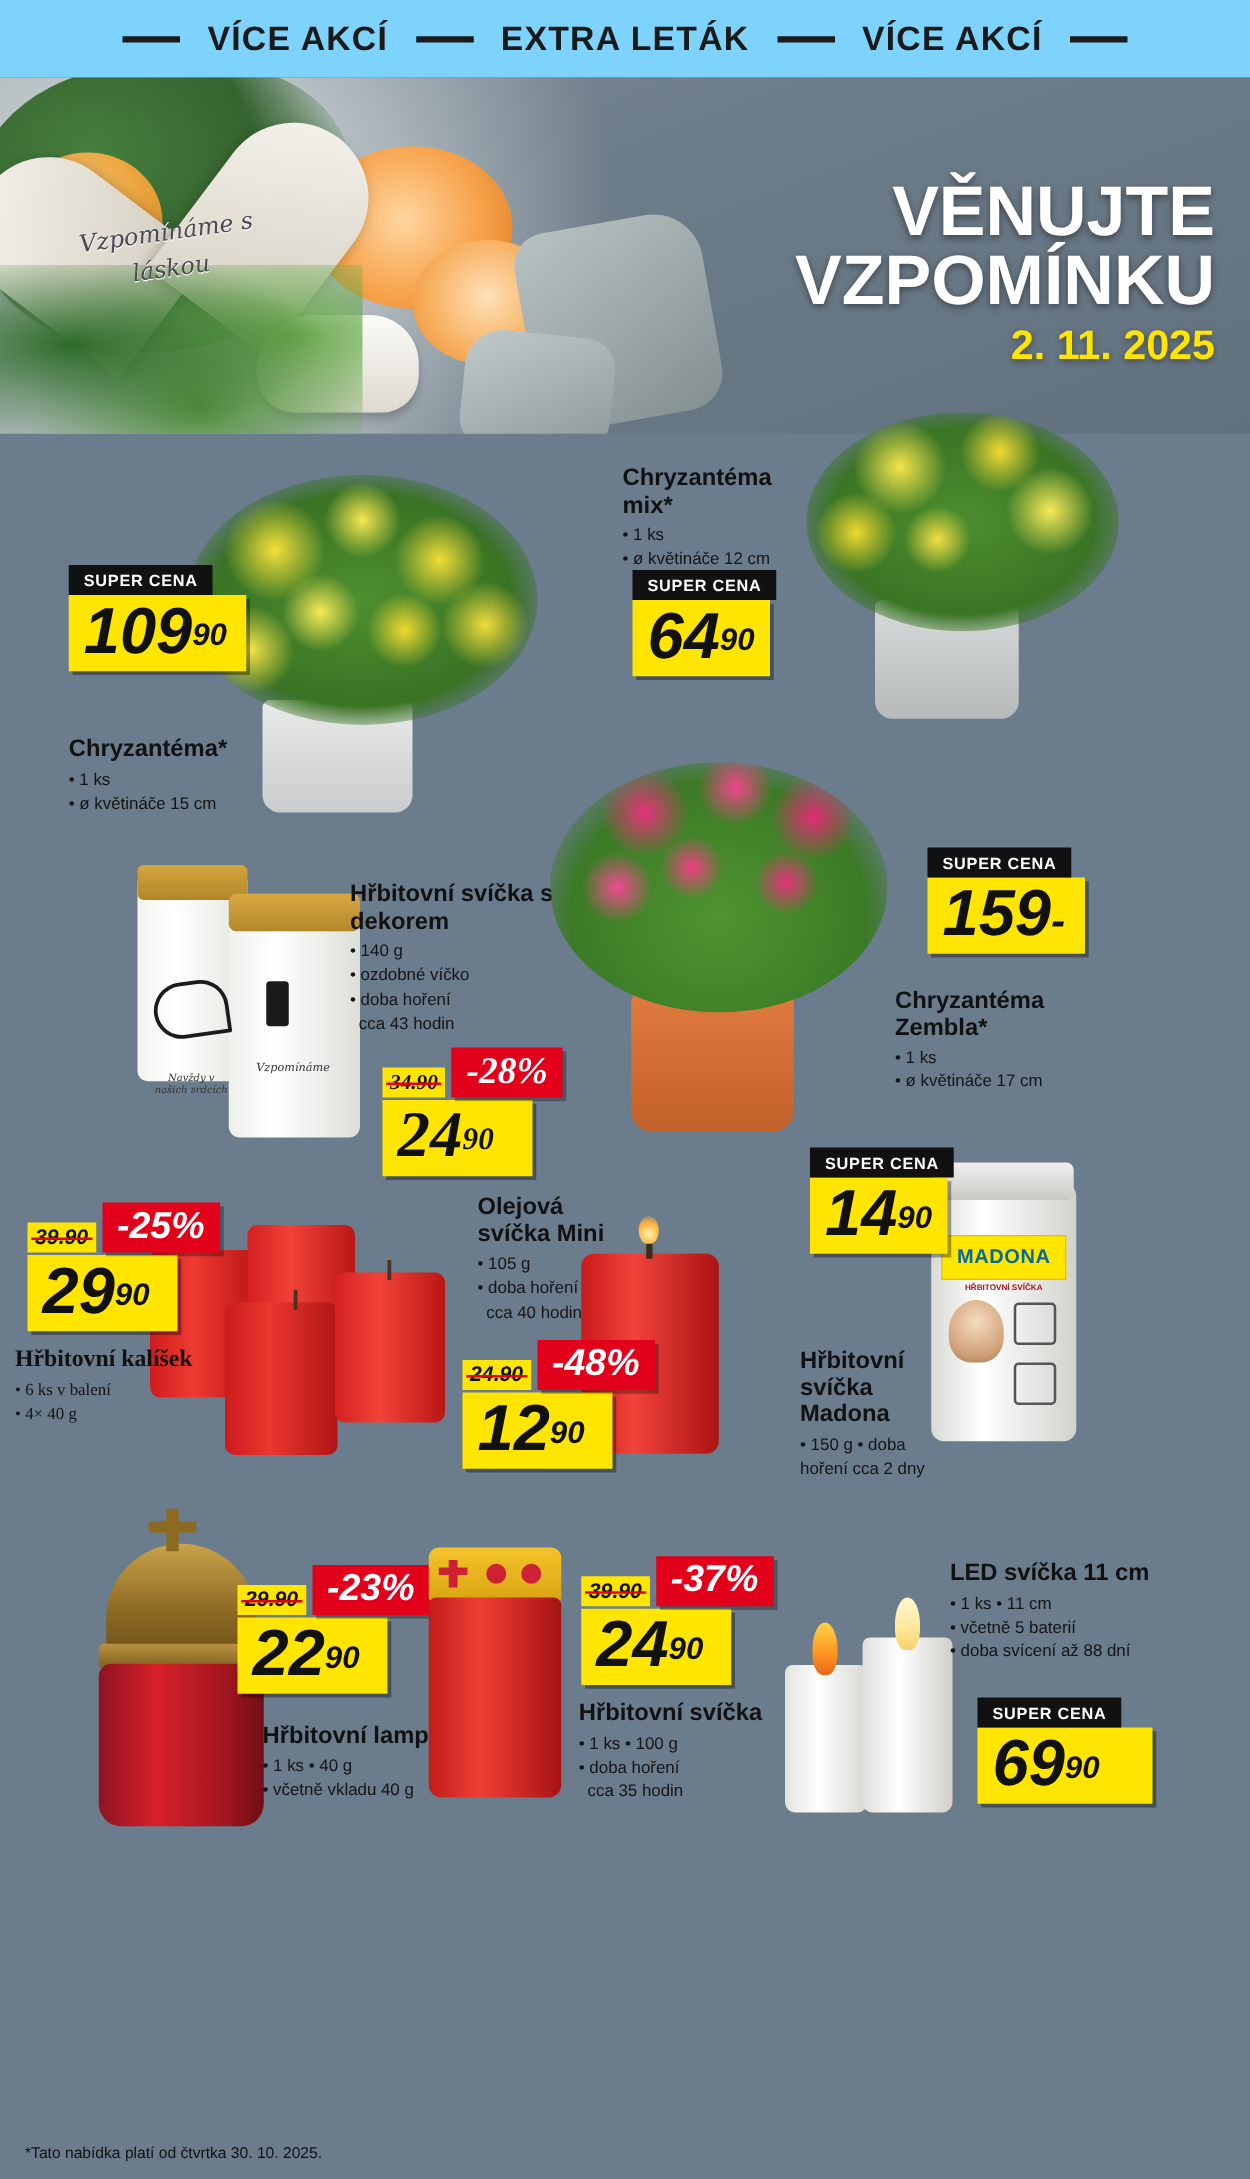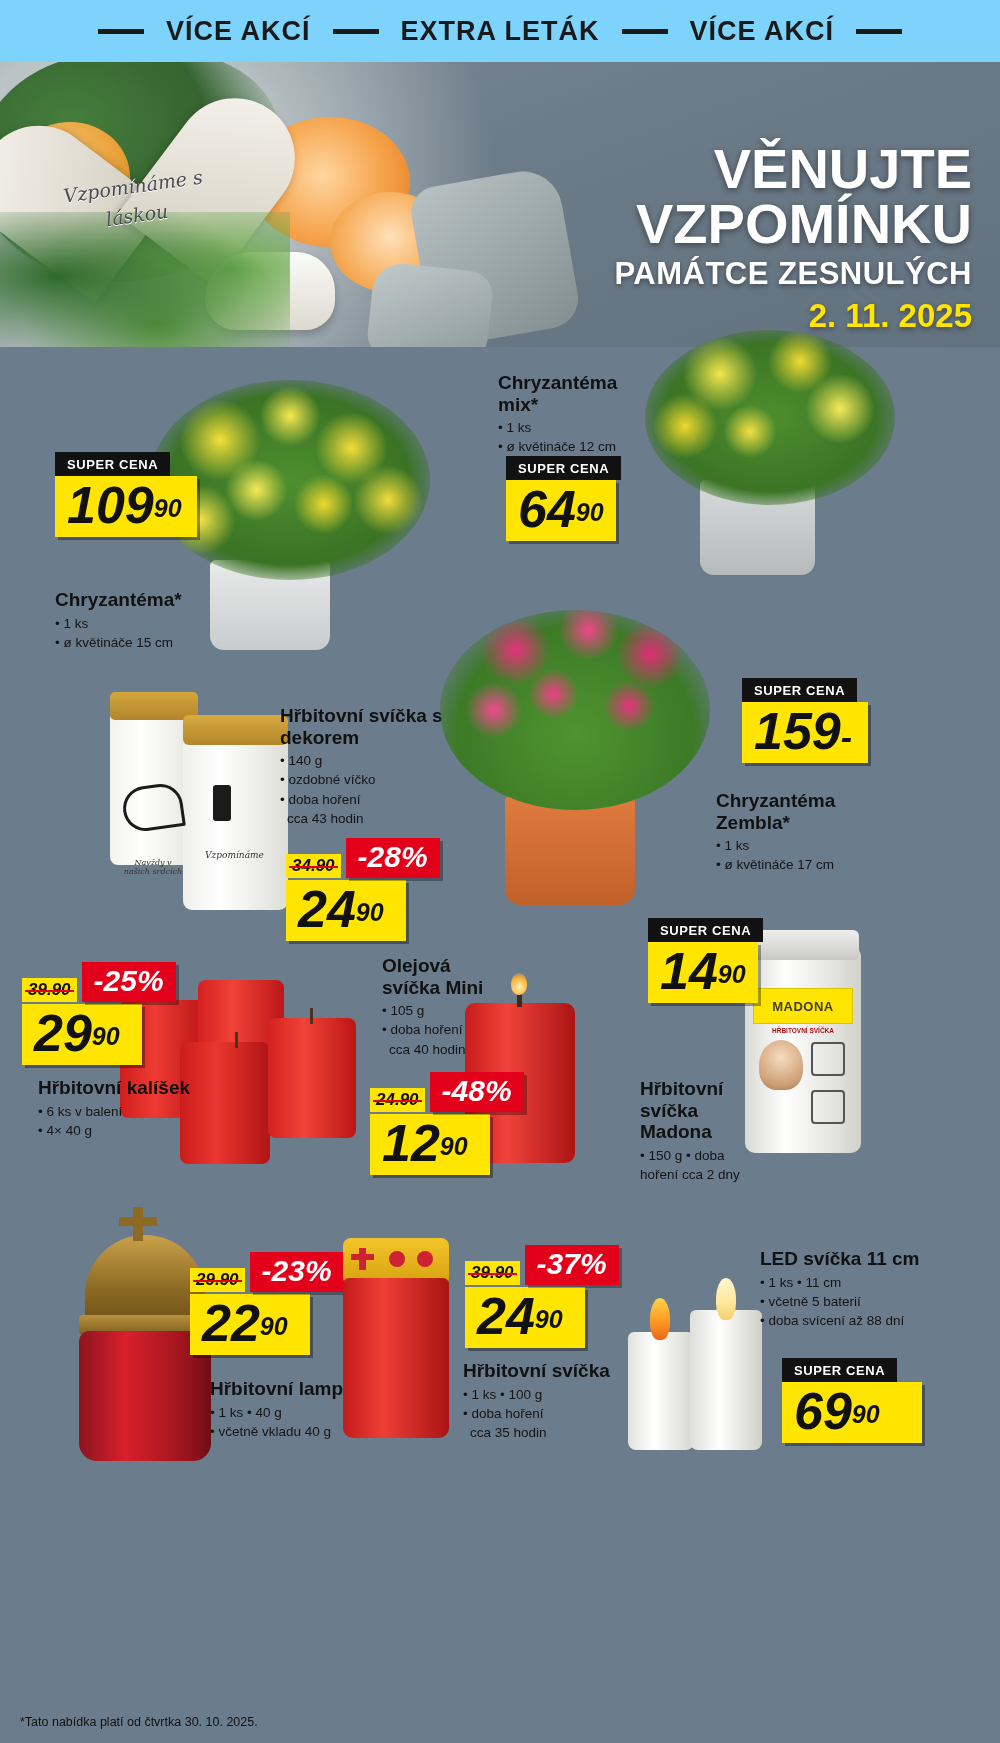--- a/index.html
+++ b/index.html
@@ -170,21 +170,20 @@
     <div class="stoneA"></div>
     <div class="stoneB"></div>
     <div class="heart"></div>
     <div class="heart-text">Vzpomínáme s láskou</div>
     <div class="angel"></div>
     <div class="ivy"></div>
 
     <div class="hero-title">
       <div class="l1">VĚNUJTE</div>
       <div class="l2">VZPOMÍNKU</div>
-      <div class="l3">PAMÁTCE ZESNULÝCH</div>
       <div class="l4">2. 11. 2025</div>
     </div>
   </div>
 
   <div style="position:absolute;left:140px;top:370px;width:300px;height:290px;">
     <div style="position:absolute;left:70px;top:190px;width:120px;height:90px;background:linear-gradient(180deg,#e9eaea 0%,#c9cccd 100%);border-radius:6px 6px 14px 14px;"></div>
     <div style="position:absolute;left:10px;top:10px;width:280px;height:200px;border-radius:50%;background:
         radial-gradient(circle at 25% 30%, #f3e03a 0%, rgba(243,224,58,0) 16%),
         radial-gradient(circle at 50% 18%, #f6e850 0%, rgba(246,232,80,0) 14%),
         radial-gradient(circle at 72% 34%, #f2dd38 0%, rgba(242,221,56,0) 15%),
@@ -244,21 +243,21 @@
   </div>
   <div style="position:absolute;left:280px;top:705px;width:180px;">
     <div class="ptitle">Hřbitovní svíčka s dekorem</div>
     <div class="pbul">
       <div>140 g</div>
       <div>ozdobné víčko</div>
       <div>doba hoření</div>
       <div class="nobullet" style="margin-left:7px">cca 43 hodin</div>
     </div>
   </div>
-  <div style="position:absolute;left:286px;top:838px;">
+  <div style="position:absolute;left:306px;top:838px;font-family:Liberation Serif, serif;">
     <div style="display:flex;align-items:flex-end;gap:5px;">
       <span class="oldprice">34.90</span>
       <span class="discount">-28%</span>
     </div>
     <div class="pricebox" style="display:block;width:120px;margin-top:2px;">
       <span class="price">24</span><sup class="price" style="font-size:25px">90</sup>
     </div>
   </div>
 
   <div style="position:absolute;left:430px;top:610px;width:290px;height:300px;">
@@ -296,21 +295,21 @@
   </div>
   <div style="position:absolute;left:22px;top:962px;">
     <div style="display:flex;align-items:flex-end;gap:5px;">
       <span class="oldprice">39.90</span>
       <span class="discount">-25%</span>
     </div>
     <div class="pricebox" style="display:block;width:120px;margin-top:2px;">
       <span class="price">29</span><sup class="price" style="font-size:25px">90</sup>
     </div>
   </div>
-  <div style="position:absolute;left:38px;top:1077px;width:170px;">
+  <div style="position:absolute;left:12px;top:1077px;width:170px;font-family:Liberation Serif, serif;">
     <div class="ptitle">Hřbitovní kalíšek</div>
     <div class="pbul">
       <div>6 ks v balení</div>
       <div>4× 40 g</div>
     </div>
   </div>
 
   <div style="position:absolute;left:465px;top:985px;width:125px;height:180px;">
     <div style="position:absolute;left:0px;top:18px;width:110px;height:160px;background:linear-gradient(90deg,#c81b1b 0%,#f0433a 38%,#ac1414 100%);border-radius:10px 10px 10px 10px;"></div>
     <div style="position:absolute;left:52px;top:0px;width:5px;height:22px;background:#3e2b1c;"></div>
@@ -330,21 +329,21 @@
       <span class="discount">-48%</span>
     </div>
     <div class="pricebox" style="display:block;width:120px;margin-top:2px;">
       <span class="price">12</span><sup class="price" style="font-size:25px">90</sup>
     </div>
   </div>
 
   <div style="position:absolute;left:745px;top:930px;width:120px;height:230px;">
     <div style="position:absolute;left:0;top:18px;width:116px;height:205px;background:linear-gradient(90deg,#d9d9d4 0%,#ffffff 35%,#d2d2cc 100%);border-radius:8px 8px 10px 10px;"></div>
     <div style="position:absolute;left:2px;top:0px;width:112px;height:30px;background:linear-gradient(180deg,#efefef 0%,#c9c9c4 100%);border-radius:6px;"></div>
-    <div style="position:absolute;left:8px;top:58px;width:100px;height:36px;background:#ffe500;border:1px solid #d8c400;display:flex;align-items:center;justify-content:center;font-weight:bold;font-size:13px;letter-spacing:.5px;color:#404040;">MADONA</div>
+    <div style="position:absolute;left:8px;top:58px;width:100px;height:36px;background:#ffe500;border:1px solid #d8c400;display:flex;align-items:center;justify-content:center;font-weight:bold;font-size:16px;letter-spacing:.5px;color:#0369a1;">MADONA</div>
     <div style="position:absolute;left:8px;top:97px;width:100px;text-align:center;font-size:6.5px;font-weight:bold;color:#a11;">HŘBITOVNÍ SVÍČKA</div>
     <div style="position:absolute;left:14px;top:110px;width:44px;height:50px;border-radius:50% 50% 40% 40%;background:radial-gradient(circle at 50% 35%,#f6dcc0 0%, #cf9f76 70%, #9e7450 100%);"></div>
     <div style="position:absolute;left:66px;top:112px;width:34px;height:34px;border:2px solid #555;border-radius:4px;"></div>
     <div style="position:absolute;left:66px;top:160px;width:34px;height:34px;border:2px solid #555;border-radius:4px;"></div>
   </div>
   <div style="position:absolute;left:648px;top:918px;">
     <div class="supercena">SUPER CENA</div>
     <div class="pricebox" style="display:block;width:110px;">
       <span class="price">14</span><sup class="price" style="font-size:25px">90</sup>
     </div>

